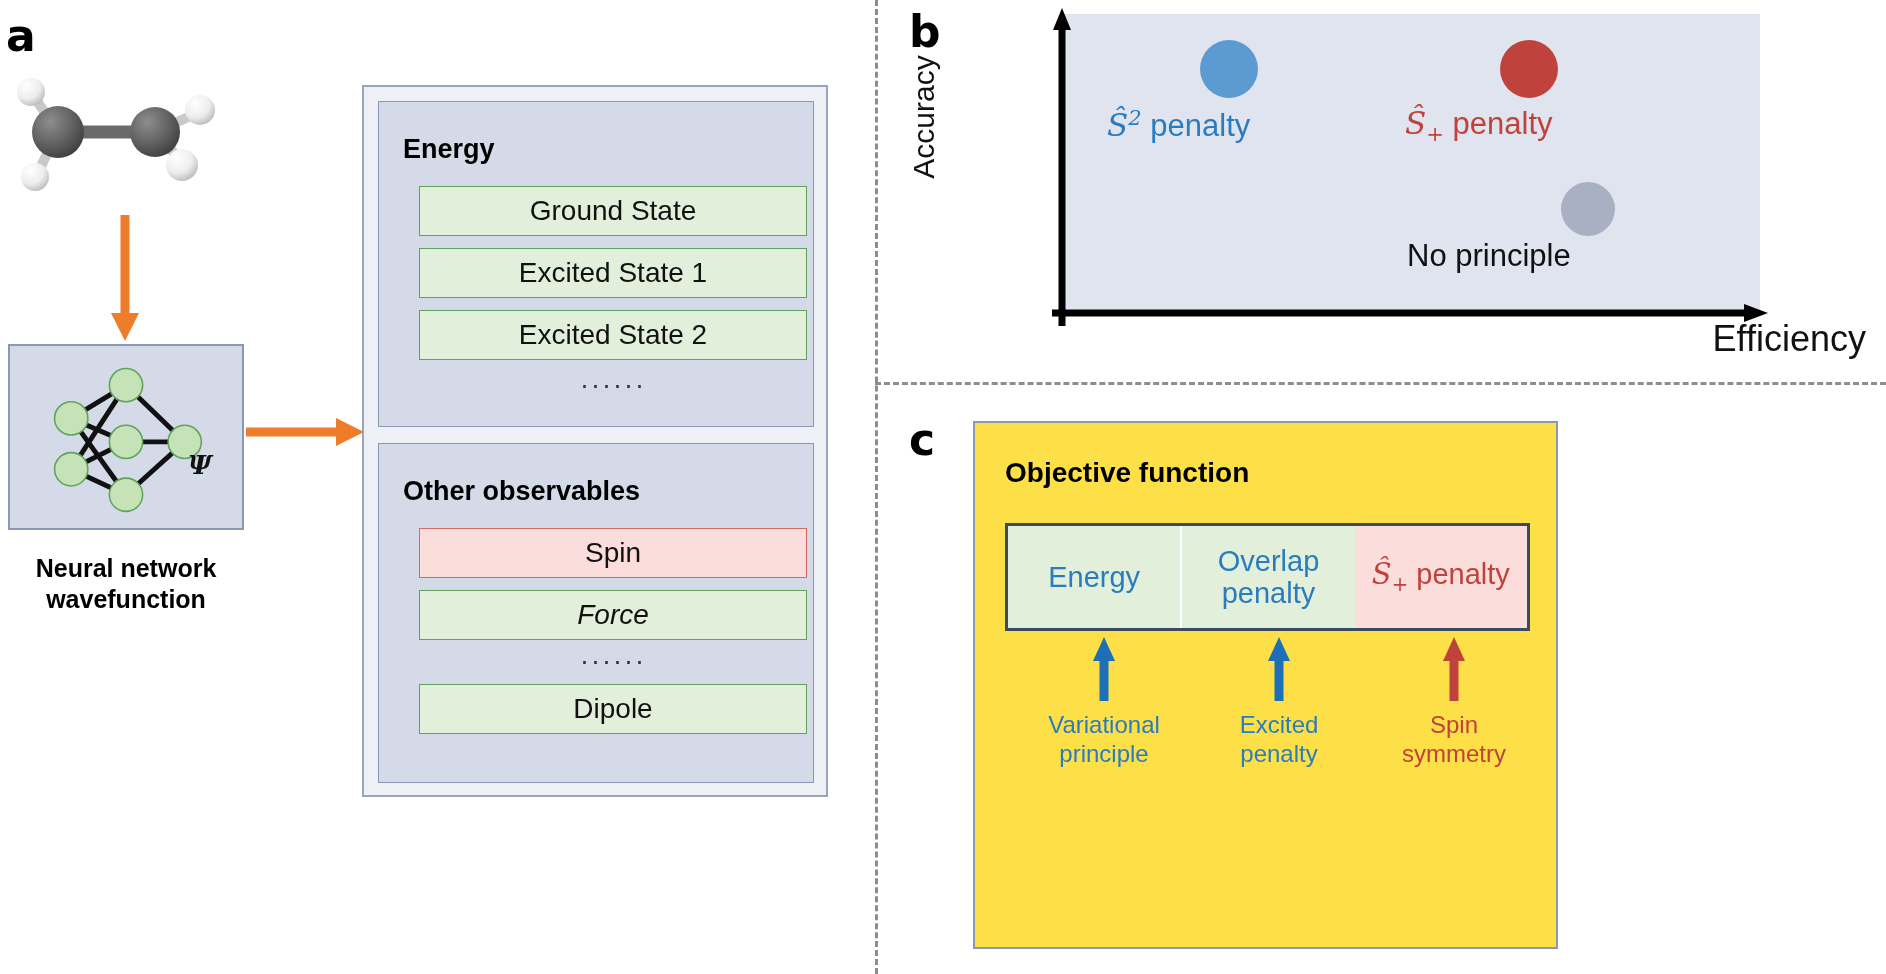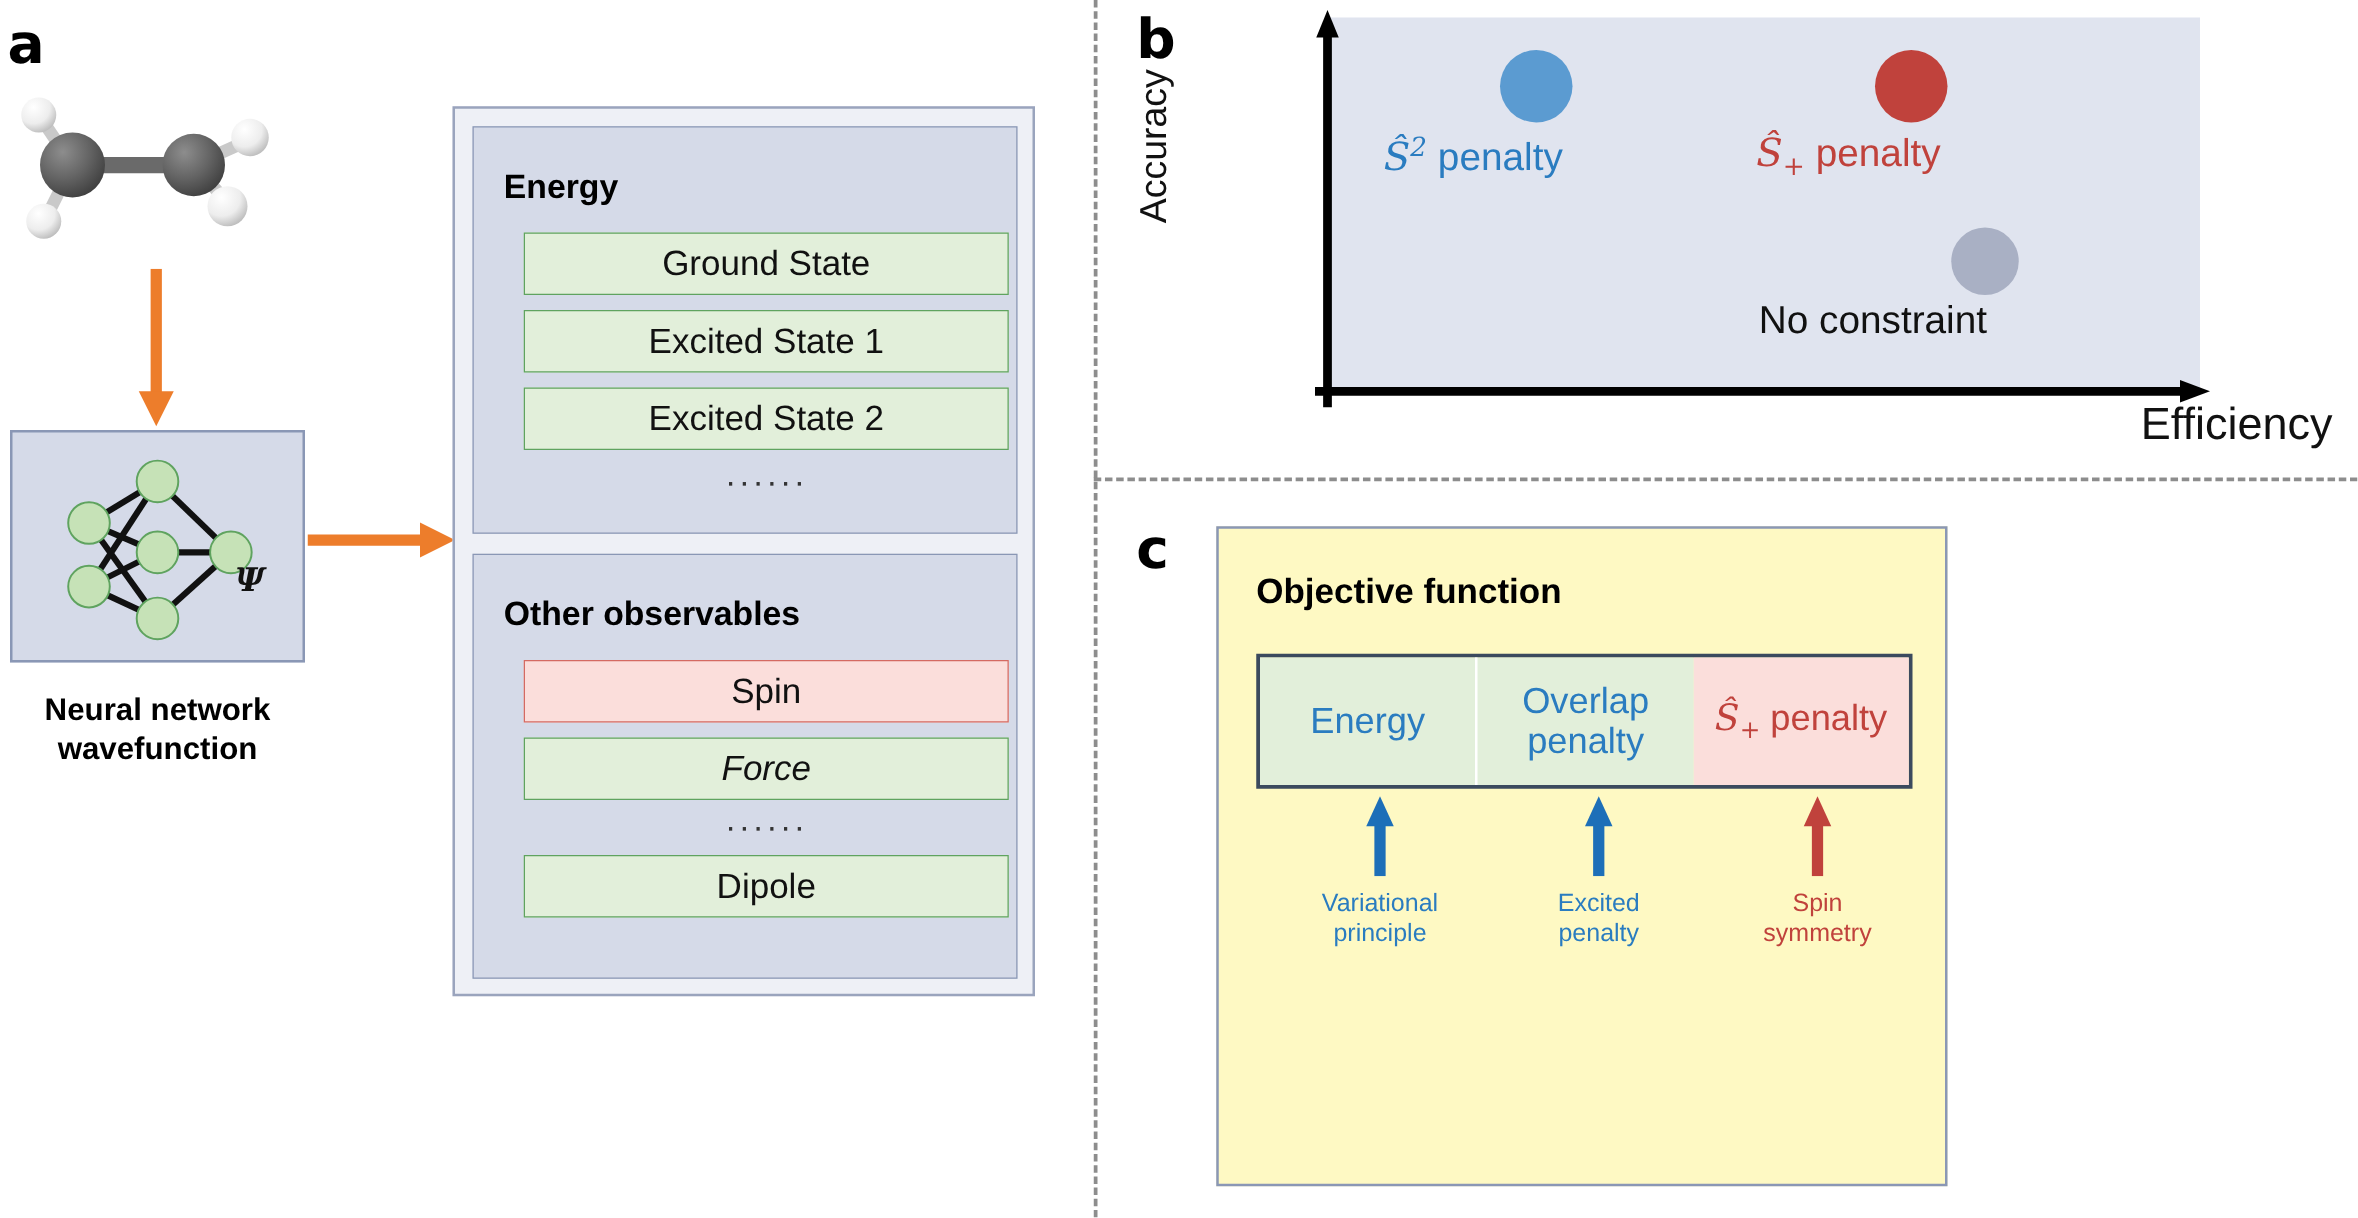--- a/index.html
+++ b/index.html
@@ -102,40 +102,40 @@
     font-family:"Liberation Sans",sans-serif;
   }
   .mathit{font-family:"DejaVu Serif",serif;font-style:italic;}
   sup.sm{font-size:0.68em;vertical-align:super;}
   sub.sm{font-size:0.68em;vertical-align:sub;}
 
   
   #panel-c{position:absolute;left:875px;top:382px;width:1011px;height:592px;}
   .obj-box{
     position:absolute;left:98px;top:39px;width:585px;height:528px;
-    background:#fef9c3;border:2px solid #8a97b5;box-sizing:border-box;
+    background:#fde047;border:2px solid #8a97b5;box-sizing:border-box;
   }
   .obj-title{
     position:absolute;left:30px;top:34px;
     font-weight:bold;font-size:28px;color:#000;
   }
   .obj-strip{
     position:absolute;left:30px;top:100px;width:525px;height:108px;
     border:3px solid #3b4a5e;box-sizing:border-box;display:flex;
   }
   .seg{
     flex:1;display:flex;align-items:center;justify-content:center;
     text-align:center;font-size:29px;line-height:1.12;
     color:#2a7cc0;box-sizing:border-box;
   }
   .seg.green{background:#e2efda;}
   .seg.green + .seg.green{border-left:2px solid #ffffff;}
   .seg.pink{background:#fbdedb;color:#c0423c;}
   .leg{
-    position:absolute;text-align:center;font-size:20px;line-height:1.2;
+    position:absolute;text-align:center;font-size:24px;line-height:1.2;
     white-space:nowrap;
   }
   .leg.blue{color:#2a7cc0;}
   .leg.red{color:#c0423c;}
   .uparrow{position:absolute;width:26px;height:66px;}
 </style>
 </head>
 <body>
 
 <div class="vdash"></div>
@@ -257,21 +257,21 @@
     <span>penalty</span>
   </div>
 
   <div class="bub" style="left:625px;top:40px;width:58px;height:58px;background:#c0423c;"></div>
   <div class="bub-label" style="left:530px;top:105px;color:#c0423c;">
     <span class="mathit">Ŝ<sub class="sm">+</sub></span>
     <span>penalty</span>
   </div>
 
   <div class="bub" style="left:686px;top:182px;width:54px;height:54px;background:#a9b0c4;"></div>
-  <div class="bub-label" style="left:532px;top:238px;color:#111;">No constraint</div>
+  <div class="bub-label" style="left:532px;top:238px;color:#111;">No principle</div>
 
 </div>
 
 <div id="panel-c">
 
   <div class="panel-letter" style="left:34px;top:36px;">c</div>
 
   <div class="obj-box">
 
     <div class="obj-title">Objective function</div>

